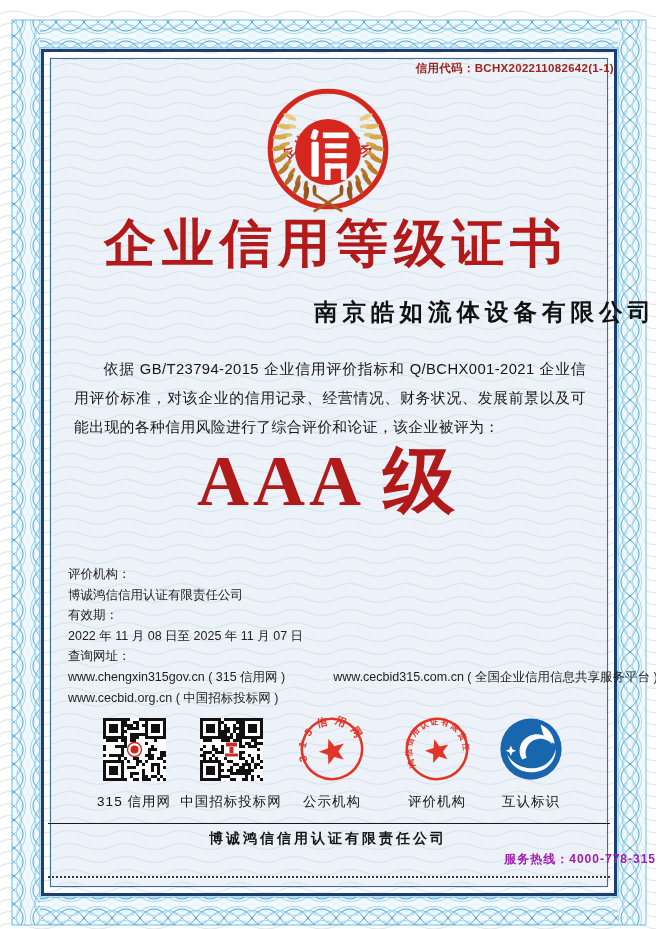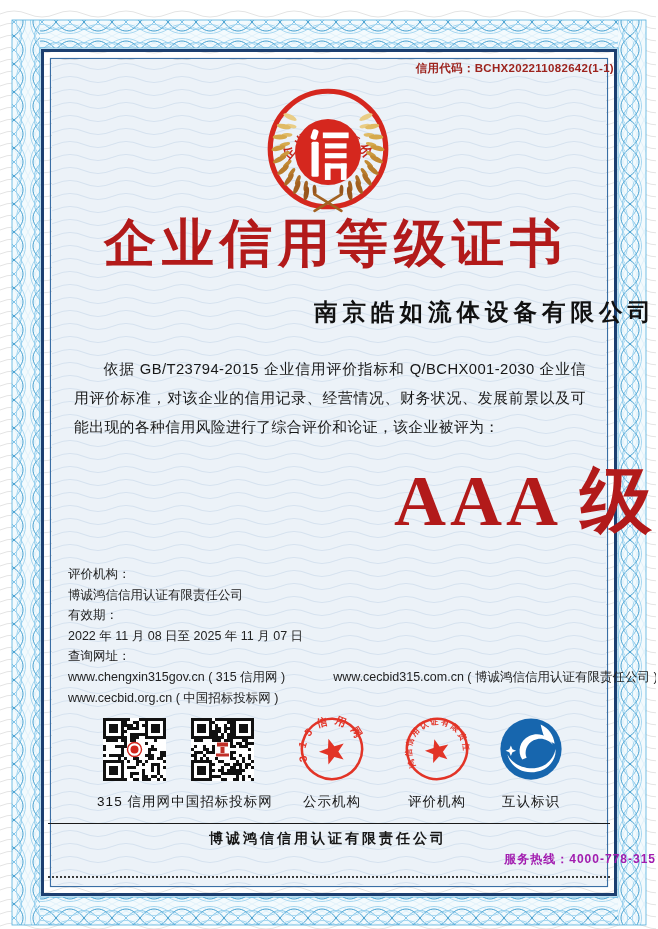--- a/index.html
+++ b/index.html
@@ -11,31 +11,31 @@
   .credit-code{top:53px;right:42px;font-size:11.5px;font-weight:bold;color:#9d231d;letter-spacing:.3px;}
   .emblem{top:76px;left:50%;transform:translateX(-50%);}
 
   .title{top:201px;left:0;width:100%;text-align:center;
          font-family:"Liberation Serif","DejaVu Serif",serif;
          font-size:52px;font-weight:800;letter-spacing:6px;color:#b21a1a;margin:0;padding-left:8px;}
   .company{top:288px;left:0;width:100%;text-align:right;
            font-size:23.5px;font-weight:700;letter-spacing:5px;color:#111;}
   .bodytext{top:347px;left:74px;width:512px;font-size:14.8px;line-height:28.8px;
             text-align:justify;text-indent:2em;color:#171717;letter-spacing:.4px;margin:0;}
-  .rating{top:450px;left:0;width:100%;text-align:right;
+  .rating{top:430px;left:0;width:100%;text-align:center;
           font-family:"Liberation Serif","DejaVu Serif",serif;
           font-size:72px;line-height:86px;font-weight:800;letter-spacing:4px;color:#b21a1a;}
 
   .info{top:556px;left:68px;width:500px;font-size:12.5px;line-height:20.6px;color:#222;}
   .info .sites{display:flex;gap:48px;white-space:nowrap;}
 
   .stampcol{position:absolute;top:704px;width:130px;text-align:center;z-index:2;}
   .stampcol .iconbox{height:74px;display:flex;align-items:center;justify-content:center;}
   .stampcol .slabel{margin-top:7px;font-size:13.5px;font-weight:400;color:#141414;letter-spacing:1px;white-space:nowrap;}
-  .c1{left:69px;} .c2{left:157px;} .c3{left:267px;} .c4{left:372px;} .c5{left:466px;}
+  .c1{left:69px;} .c2{left:166px;} .c3{left:267px;} .c4{left:372px;} .c5{left:466px;}
 
   .line-solid{top:815px;left:48px;width:562px;border-top:1.5px solid #1a1a1a;height:0;}
   .footer-issuer{top:822px;left:0;width:100%;text-align:center;font-size:14px;font-weight:600;
                  letter-spacing:3px;color:#161616;}
   .footer-hotline{top:843px;left:0;width:100%;text-align:right;font-size:12px;font-weight:600;
                   letter-spacing:1px;color:#a21caf;}
   .line-dotted{top:868px;left:48px;width:562px;border-top:2px dotted #3a3a3a;height:0;}
 </style>
 </head>
 <body>
@@ -156,32 +156,32 @@
       <rect x="57" y="57.5" width="21" height="5"></rect>
       <rect x="57" y="67" width="21" height="5"></rect>
       <rect x="57" y="77" width="21" height="5"></rect>
       <rect x="57" y="77" width="5.5" height="16"></rect>
       <rect x="72.5" y="77" width="5.5" height="16"></rect>
     </g>
   </svg>
 
   <h1 class="layer title">企业信用等级证书</h1>
   <div class="layer company">南京皓如流体设备有限公司</div>
-  <p class="layer bodytext">依据 GB/T23794-2015 企业信用评价指标和 Q/BCHX001-2030 企业信用评价标准，对该企业的信用记录、经营情况、财务状况、发展前景以及可能出现的各种信用风险进行了综合评价和论证，该企业被评为：</p>
+  <p class="layer bodytext">依据 GB/T23794-2015 企业信用评价指标和 Q/BCHX001-2021 企业信用评价标准，对该企业的信用记录、经营情况、财务状况、发展前景以及可能出现的各种信用风险进行了综合评价和论证，该企业被评为：</p>
   <div class="layer rating">AAA 级</div>
 
   <div class="layer info">
     <div>评价机构：</div>
     <div>博诚鸿信信用认证有限责任公司</div>
     <div>有效期：</div>
     <div>2022 年 11 月 08 日至 2025 年 11 月 07 日</div>
     <div>查询网址：</div>
     <div class="sites">
       <span>www.chengxin315gov.cn ( 315 信用网 )</span>
-      <span>www.cecbid315.com.cn ( 博诚鸿信信用认证有限责任公司 )</span>
+      <span>www.cecbid315.com.cn ( 全国企业信用信息共享服务平台 )</span>
     </div>
     <div>www.cecbid.org.cn ( 中国招标投标网 )</div>
   </div>
 
   <div class="stampcol c1">
     <div class="iconbox">
         <svg id="qr1" width="63" height="63">
           <rect width="63" height="63" fill="#ffffff"></rect>
           <rect x="21" y="0" width="3" height="3" fill="#111"></rect>
           <rect x="24" y="0" width="3" height="3" fill="#111"></rect>

